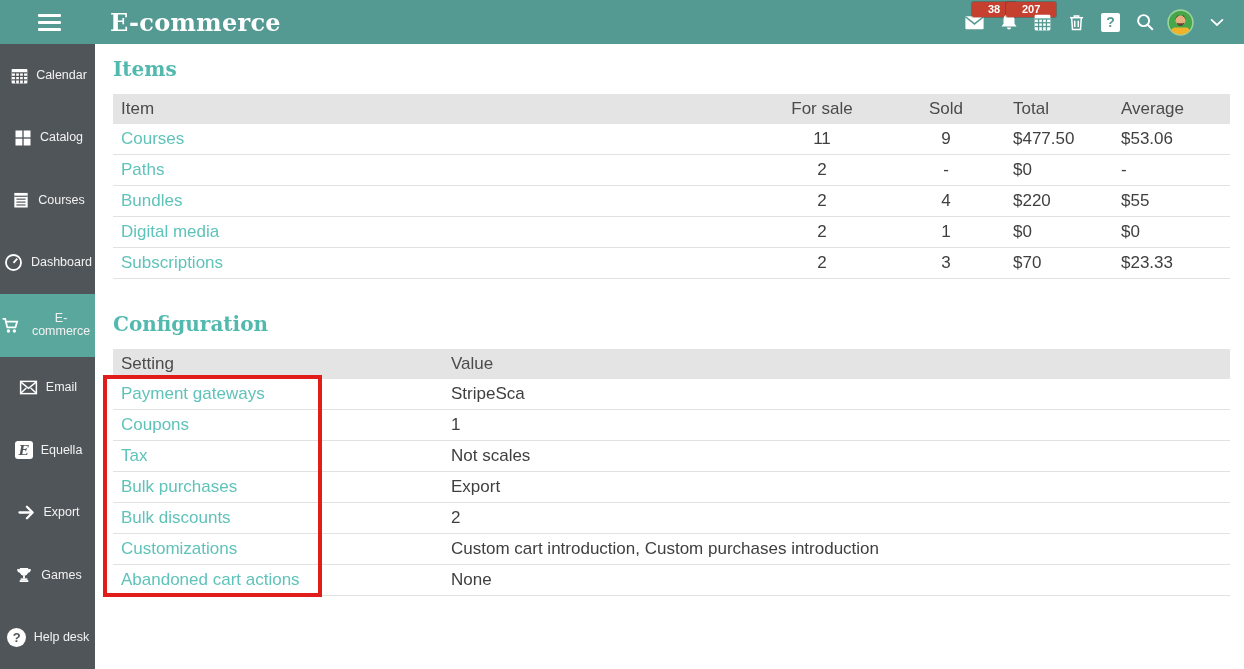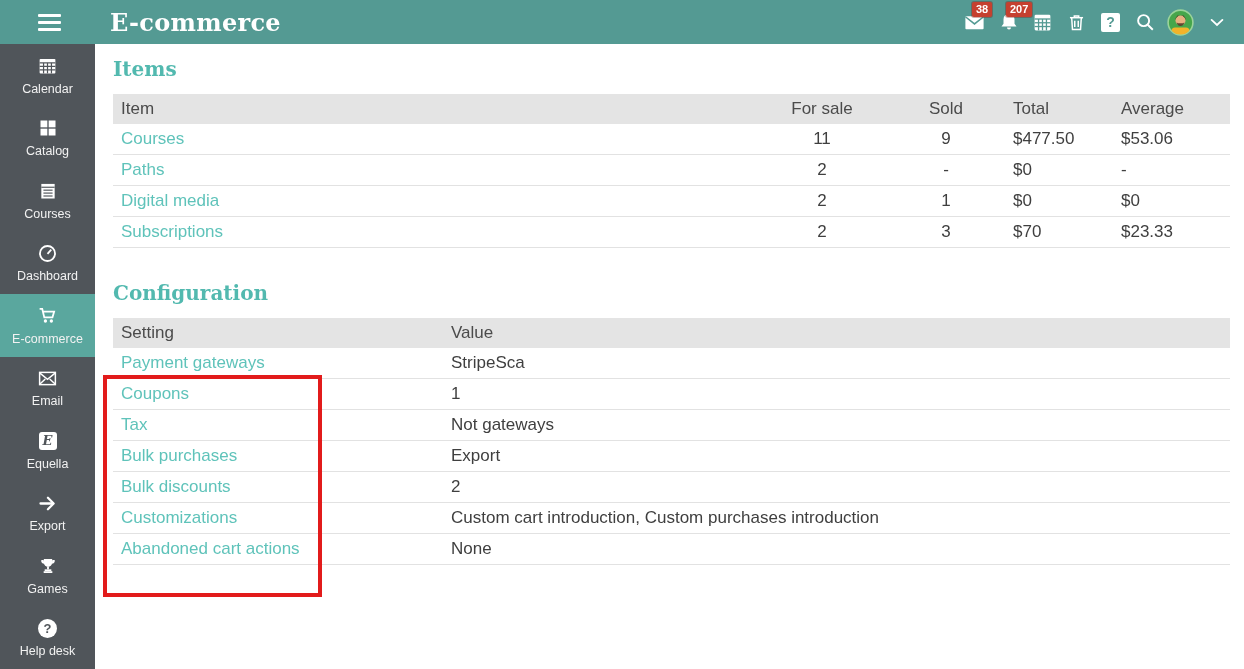--- a/index.html
+++ b/index.html
@@ -17,35 +17,35 @@
   .hamburger span{display:block;height:3px;background:#fff;border-radius:1px;}
   .apptitle{
     font-family:"DejaVu Serif",serif;font-size:24px;font-weight:bold;
     color:#fff;margin:0 0 0 49px;letter-spacing:.3px;
   }
   .top-icons{margin-left:auto;display:flex;align-items:center;gap:11px;padding-right:16px;}
   .topicon{position:relative;width:23px;height:23px;display:flex;align-items:center;justify-content:center;cursor:pointer;}
   .topicon svg{display:block;}
   .badge{
     position:absolute;top:-9px;left:9px;background:var(--badge);color:#fff;
-    font-size:11px;font-weight:bold;line-height:13px;padding:1px 4px;border-radius:2px;
+    font-size:11px;font-weight:bold;line-height:13px;padding:1px 16px;border-radius:2px;
     box-shadow:0 0 0 1px rgba(120,30,20,.35);white-space:nowrap;
   }
   .help-sq{
     width:19px;height:19px;background:#fff;border-radius:2px;color:var(--topbar);
     font-size:14px;font-weight:bold;display:flex;align-items:center;justify-content:center;
   }
   .avatar{width:27px;height:27px;}
   
   .sidebar{
     position:absolute;top:44px;left:0;width:95px;height:625px;
     background:var(--sidebar);display:flex;flex-direction:column;z-index:5;
   }
   .side-item{
-    flex:1;display:flex;flex-direction:column;align-items:center;justify-content:center;
+    flex:1;display:flex;flex-direction:row;align-items:center;justify-content:center;
     color:#f2f2f2;cursor:pointer;gap:6px;
   }
   .side-item.active{background:var(--sidebar-active);}
   .side-item .sicon{width:22px;height:22px;display:flex;align-items:center;justify-content:center;}
   .side-item .slabel{font-size:12.5px;line-height:13px;text-align:center;}
   .eq-badge{
     width:18px;height:18px;background:#fff;border-radius:3px;color:var(--sidebar);
     font-family:"DejaVu Serif",serif;font-weight:bold;font-style:italic;font-size:13px;
     display:flex;align-items:center;justify-content:center;
   }
@@ -332,20 +332,27 @@
           <td class="c-right">$53.06</td>
         </tr>
         <tr>
           <td><a class="cell-link">Paths</a></td>
           <td class="c-center">2</td>
           <td class="c-center">-</td>
           <td class="c-right">$0</td>
           <td class="c-right">-</td>
         </tr>
         <tr>
+          <td><a class="cell-link">Bundles</a></td>
+          <td class="c-center">2</td>
+          <td class="c-center">4</td>
+          <td class="c-right">$220</td>
+          <td class="c-right">$55</td>
+        </tr>
+        <tr>
           <td><a class="cell-link">Digital media</a></td>
           <td class="c-center">2</td>
           <td class="c-center">1</td>
           <td class="c-right">$0</td>
           <td class="c-right">$0</td>
         </tr>
         <tr>
           <td><a class="cell-link">Subscriptions</a></td>
           <td class="c-center">2</td>
           <td class="c-center">3</td>
@@ -373,21 +380,21 @@
         <tr>
           <td><a class="cell-link">Payment gateways</a></td>
           <td>StripeSca</td>
         </tr>
         <tr>
           <td><a class="cell-link">Coupons</a></td>
           <td>1</td>
         </tr>
         <tr>
           <td><a class="cell-link">Tax</a></td>
-          <td>Not gateways</td>
+          <td>Not scales</td>
         </tr>
         <tr>
           <td><a class="cell-link">Bulk purchases</a></td>
           <td>Export</td>
         </tr>
         <tr>
           <td><a class="cell-link">Bulk discounts</a></td>
           <td>2</td>
         </tr>
         <tr>

